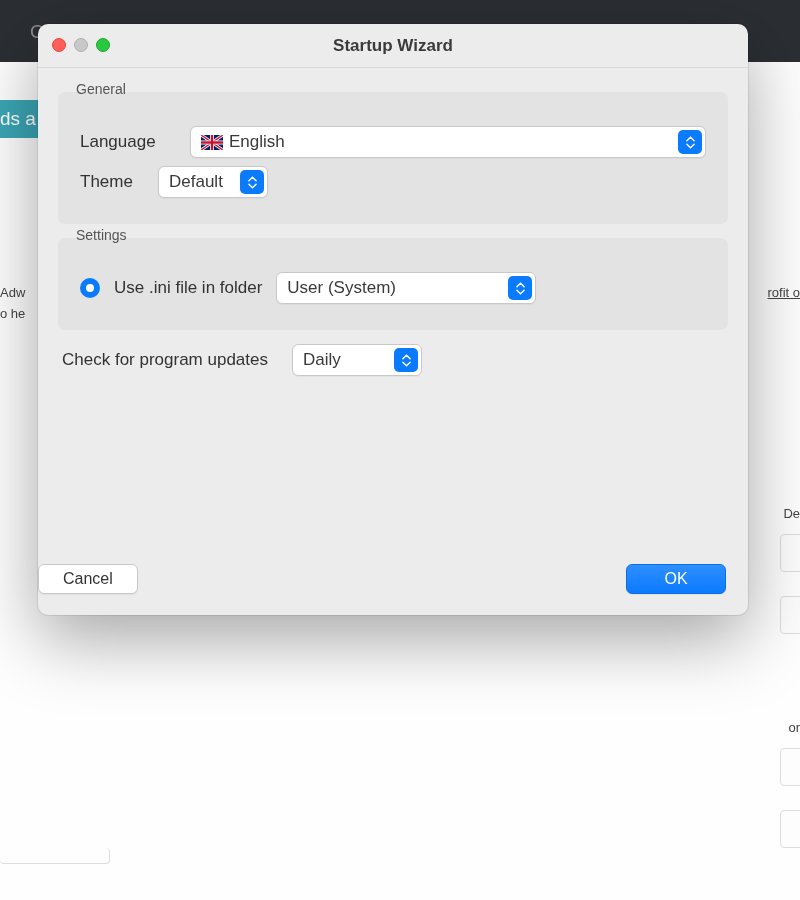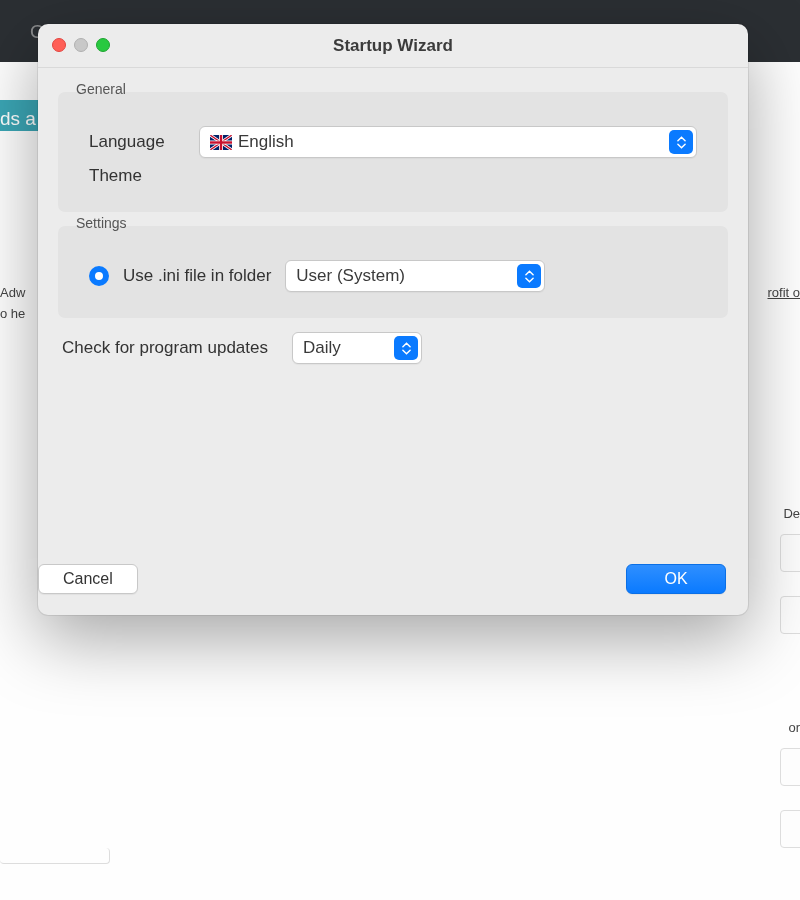--- a/index.html
+++ b/index.html
@@ -21,21 +21,21 @@
       position: absolute; top: 0; left: 0; right: 0; height: 62px;
       background: #2b2f33;
       display: flex; align-items: center;
       padding-left: 30px; gap: 70px;
       color: #ccc; font-size: 19px;
     }
     .bg-nav span { opacity: .6; }
     .bg-teal {
       position: absolute; left: 0; top: 100px;
       background: #3ba6b5; color: #fff;
-      font-size: 19px; padding: 8px 4px 1px 0;
+      font-size: 19px; padding: 8px 4px 8px 0;
     }
     .bg-text { position: absolute; color: #444; font-size: 13px; }
     .bg-box {
       position: absolute; border: 1px solid #ddd; background: #fdfdfd;
       border-radius: 4px;
     }
 
     
     .window {
       position: absolute;
@@ -80,21 +80,21 @@
       margin: 14px 0 10px 0;
     }
     .group-title {
       position: absolute; top: -11px; left: 14px;
       font-size: 14px; color: #555;
       padding: 0 4px;
     }
     .row {
       display: flex; align-items: center;
       gap: 14px;
-      margin: 8px 13px;
+      margin: 8px 4px;
     }
     .label { color: #333; }
     .inline-row {
       display: flex; align-items: center; gap: 24px;
       padding: 4px 20px 0 4px;
     }
 
     
     .select {
       position: relative;
@@ -211,20 +211,31 @@
               </svg>
             <svg viewBox="0 0 10 6">
                 <path d="M1 1 L5 5 L9 1" stroke="#fff" stroke-width="1.6" fill="none" stroke-linecap="round"></path>
               </svg>
           </span>
         </div>
       </div>
 
       <div class="row">
         <span class="label" style="width:64px;">Theme</span>
+        <div class="select" style="width:110px;">
+          <span>Default</span>
+          <span class="arrow">
+            <svg viewBox="0 0 10 6">
+                <path d="M1 5 L5 1 L9 5" stroke="#fff" stroke-width="1.6" fill="none" stroke-linecap="round"></path>
+              </svg>
+            <svg viewBox="0 0 10 6">
+                <path d="M1 1 L5 5 L9 1" stroke="#fff" stroke-width="1.6" fill="none" stroke-linecap="round"></path>
+              </svg>
+          </span>
+        </div>
       </div>
     </div>
 
     <div class="groupbox">
       <div class="group-title">Settings</div>
 
       <div class="row">
         <div class="radio"></div>
         <span class="label">Use .ini file in folder</span>
         <div class="select" style="width:260px;">

